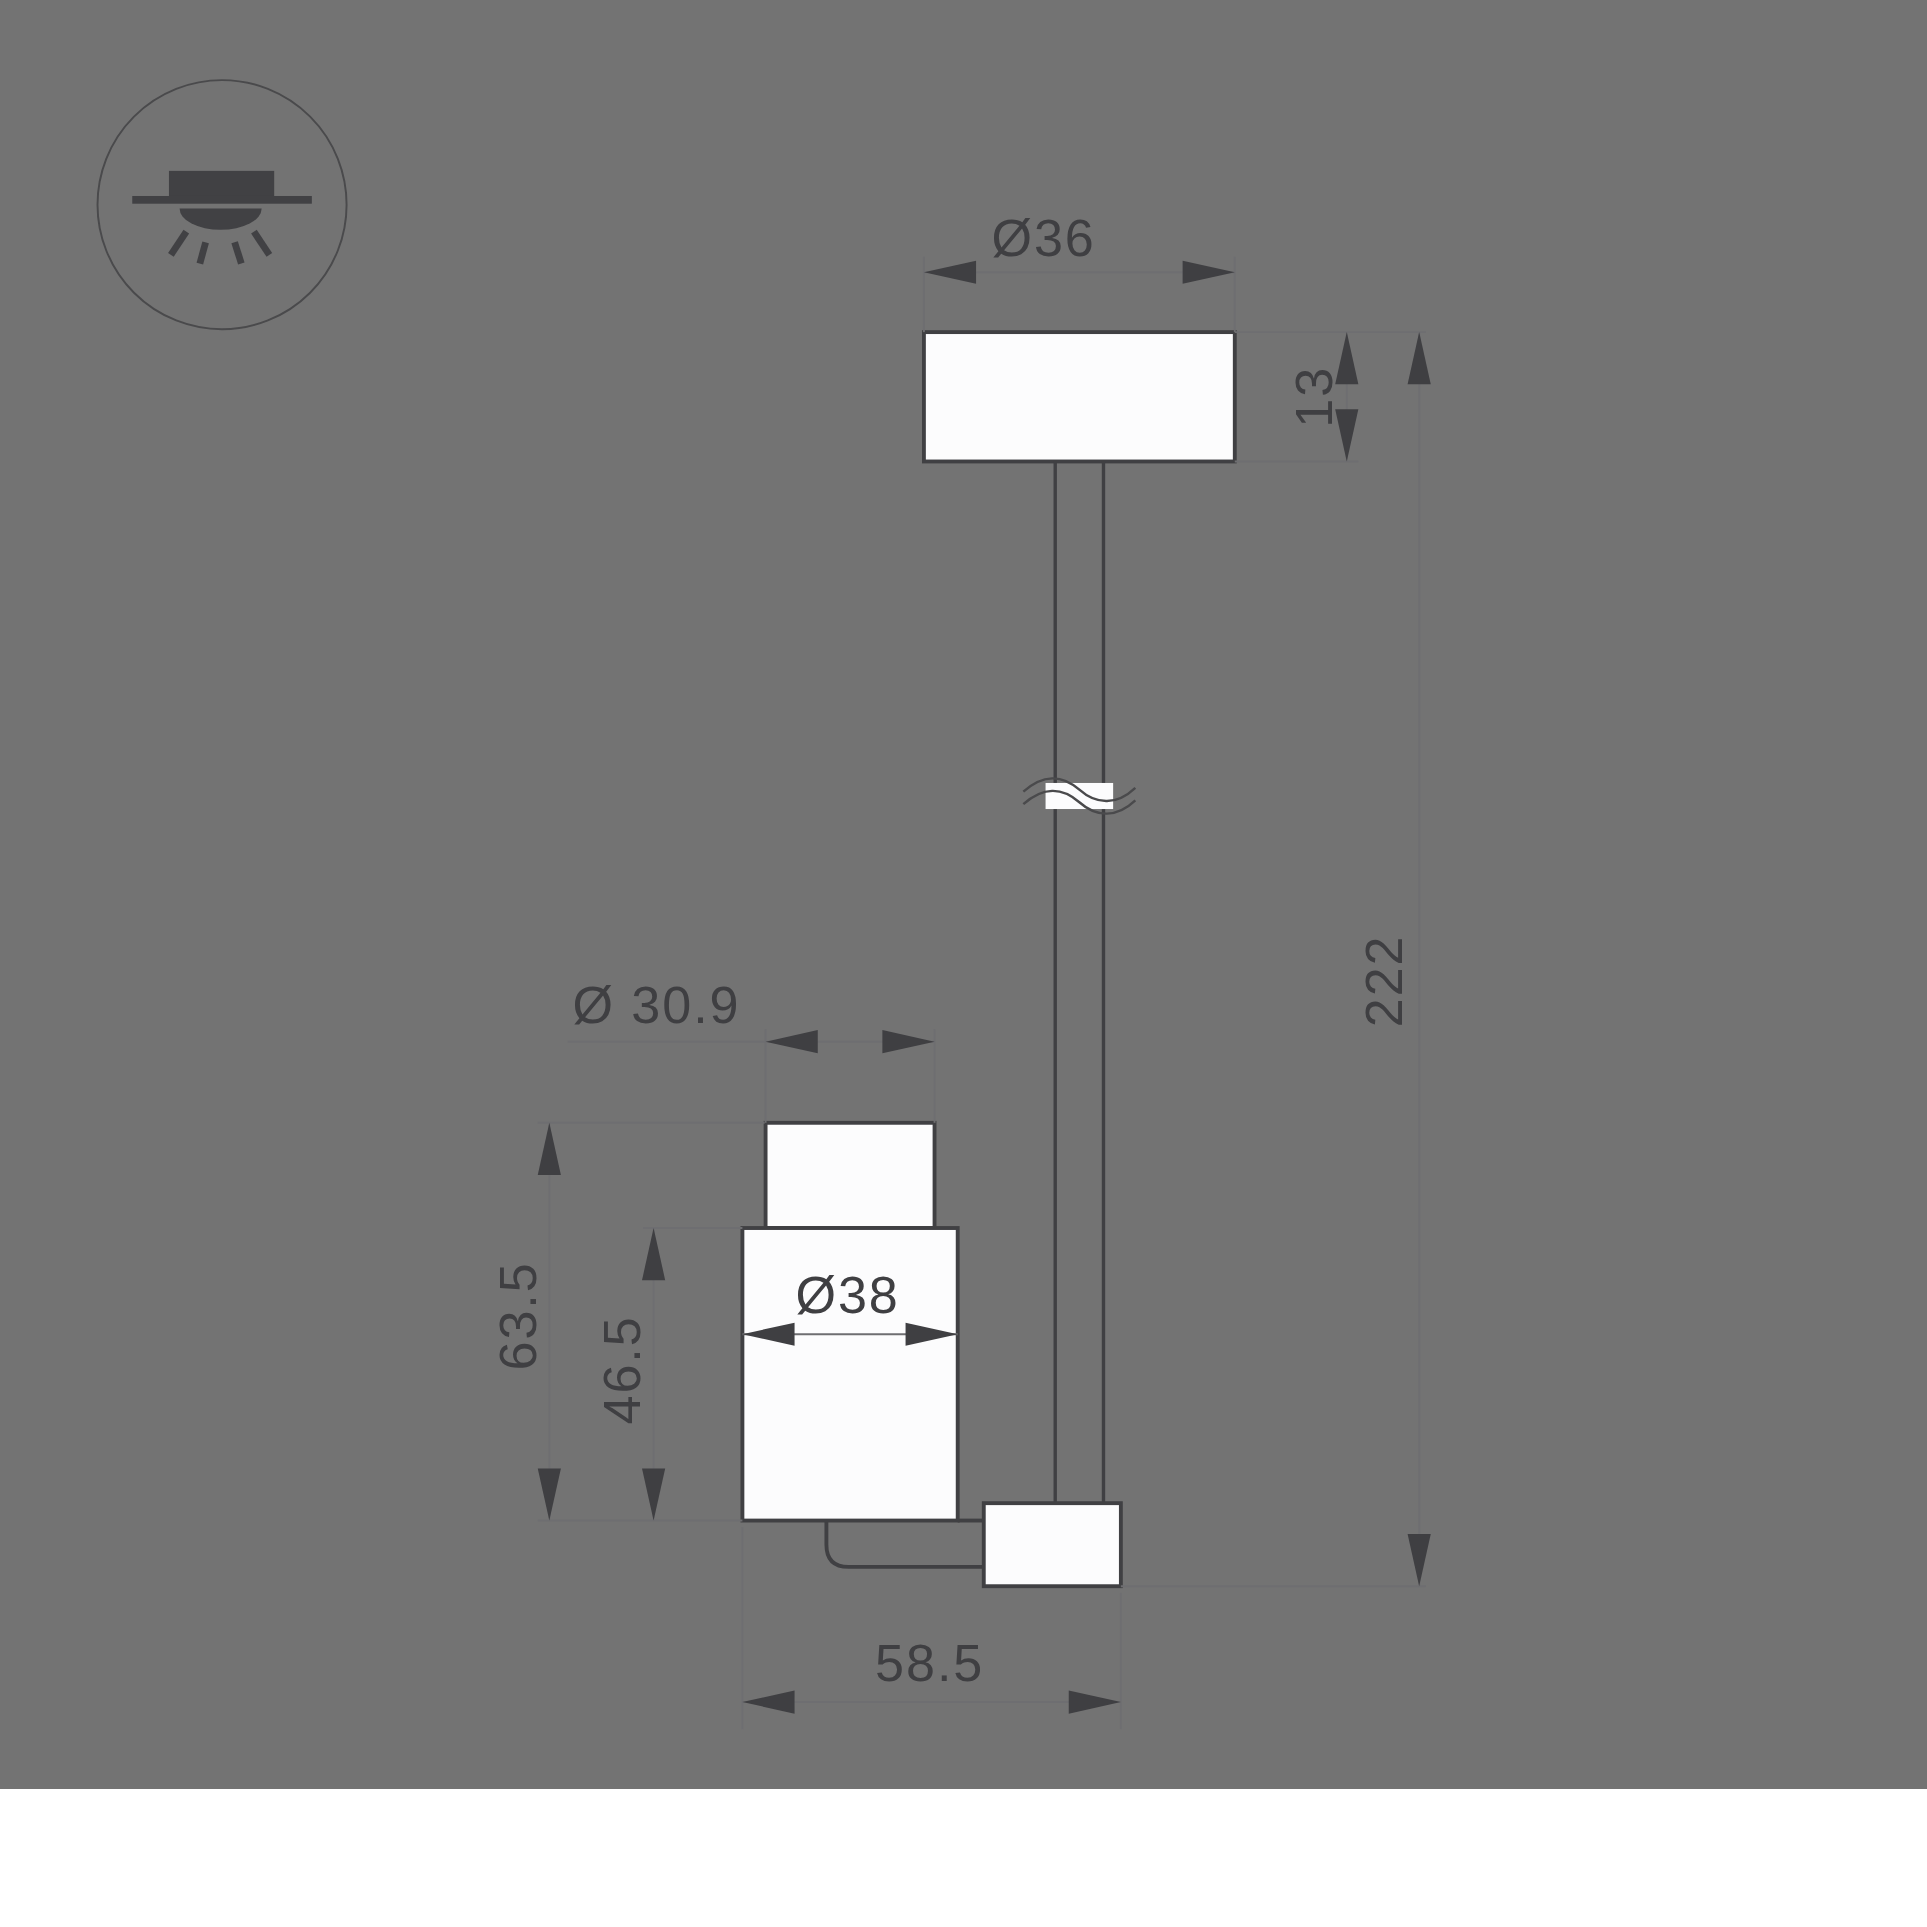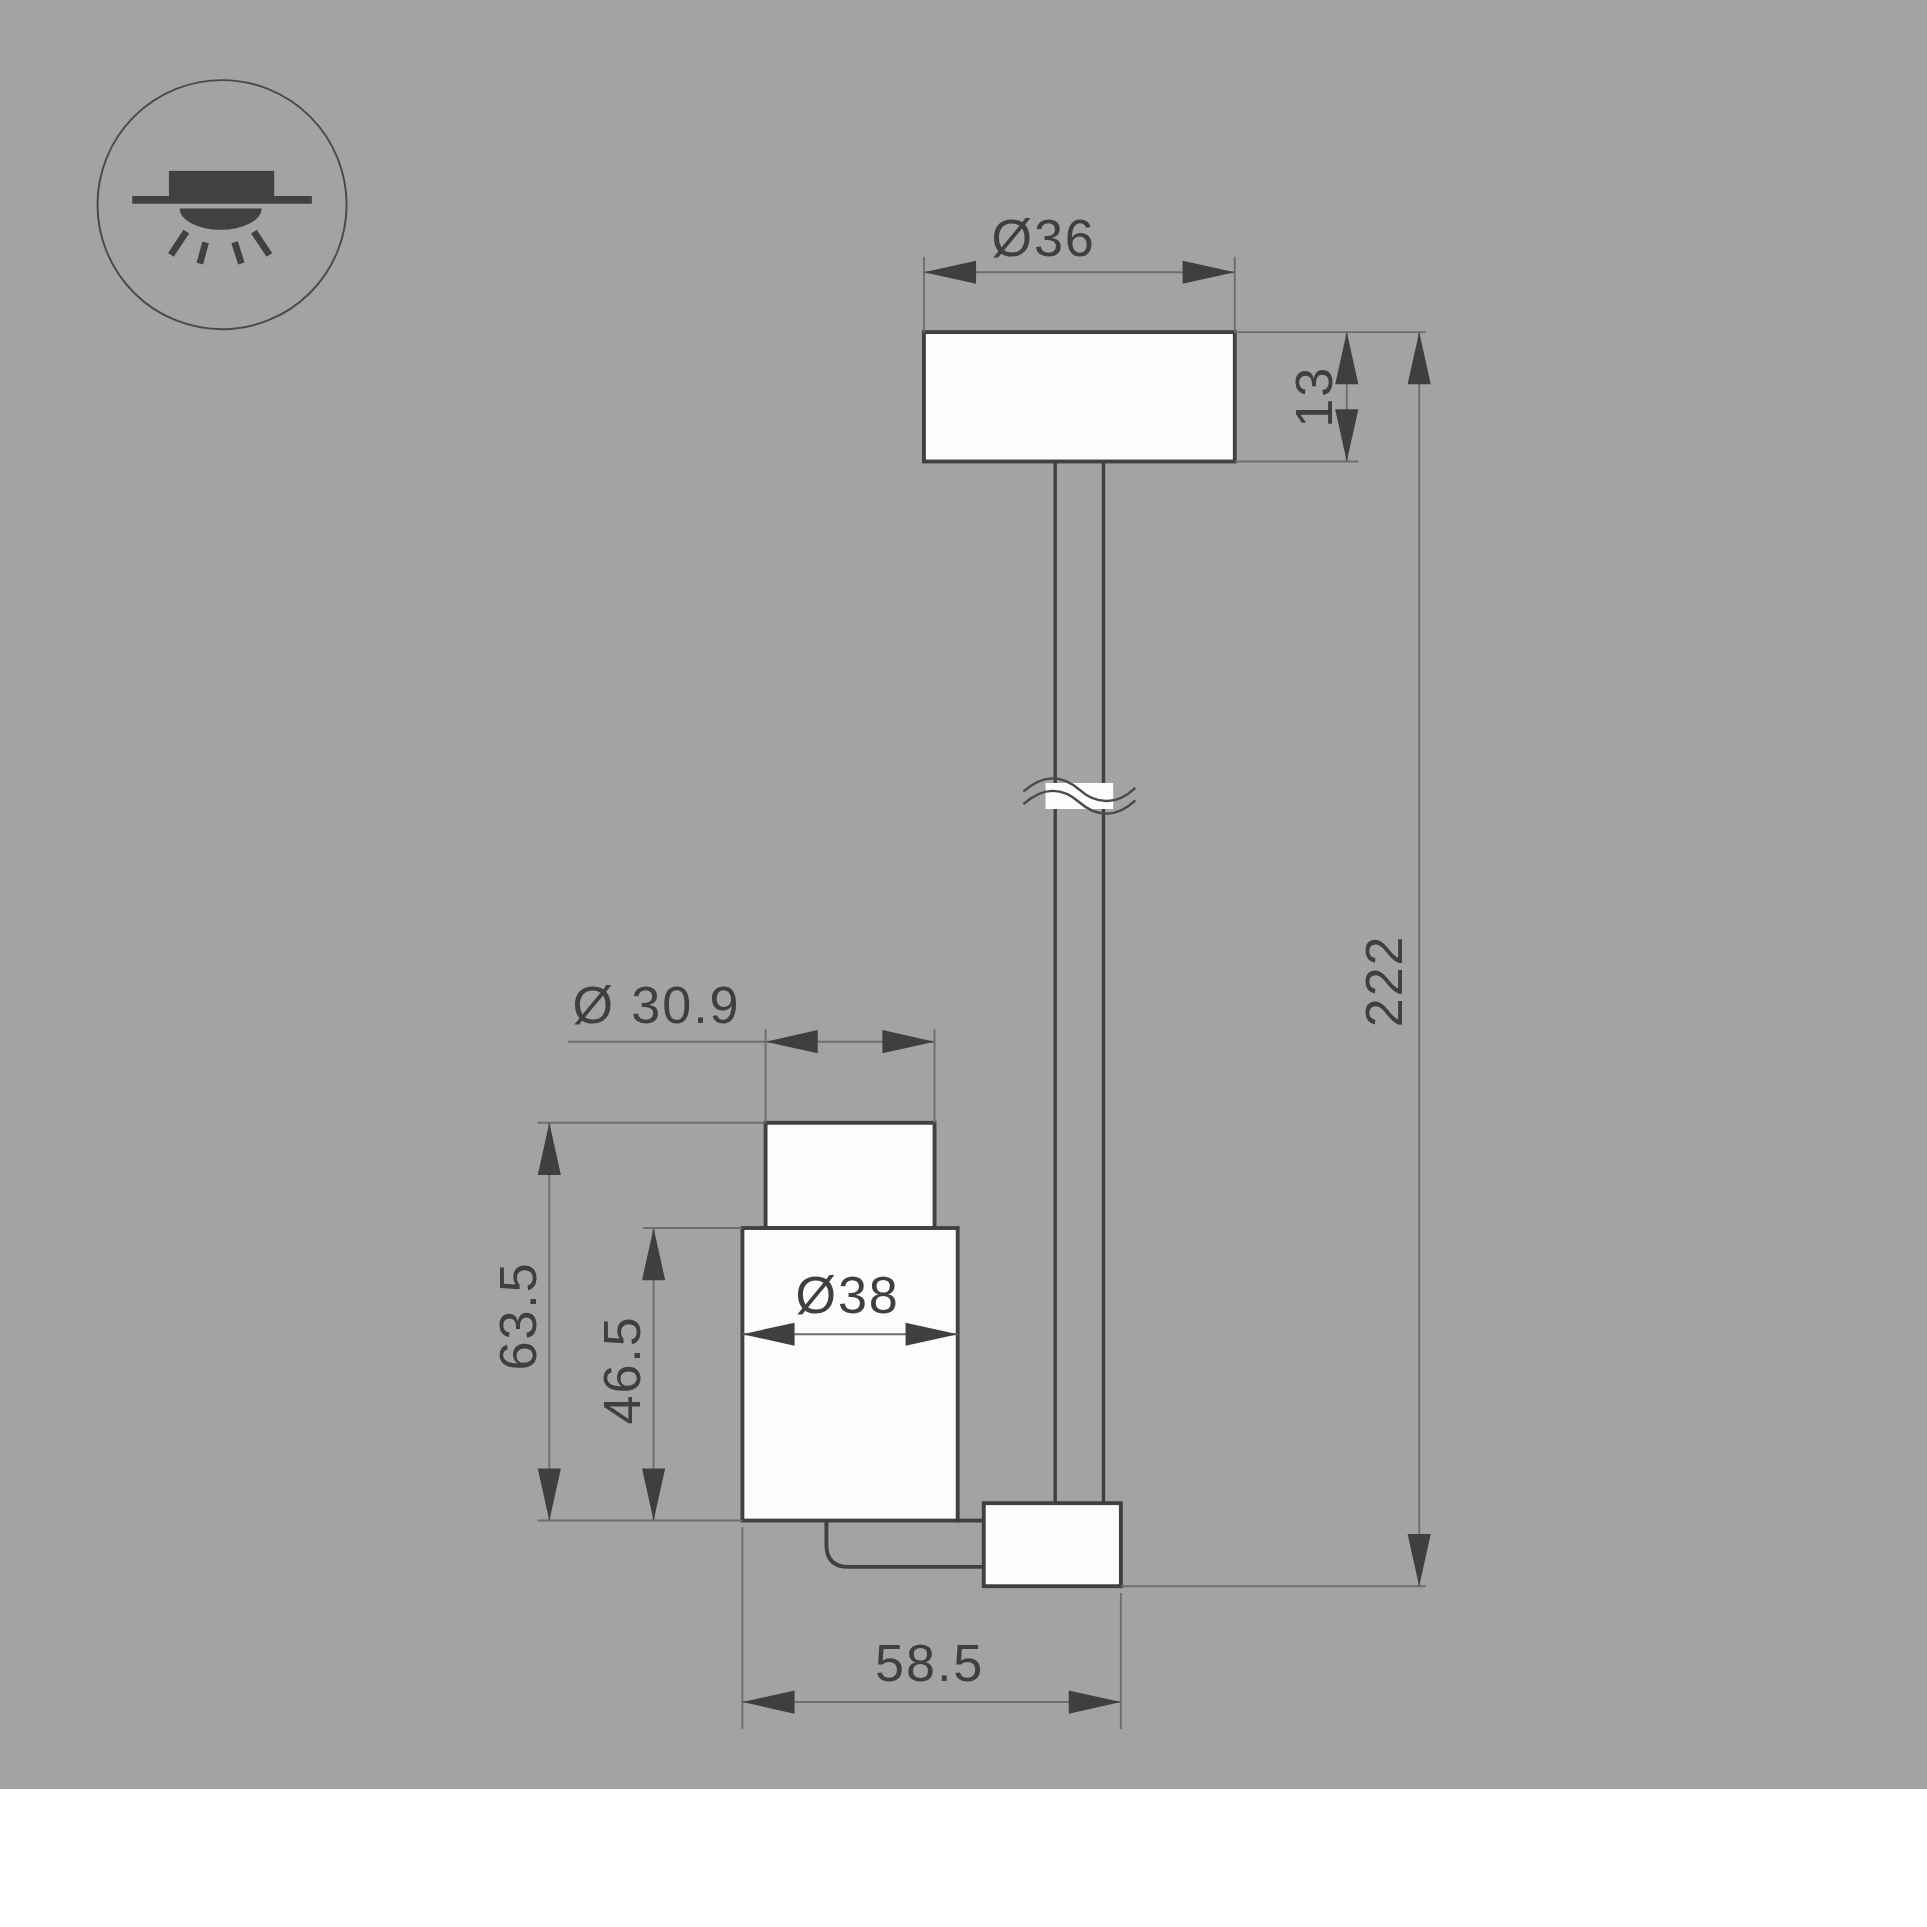--- a/index.html
+++ b/index.html
@@ -4,21 +4,21 @@
 <style>
   html, body {
     margin: 0;
     padding: 0;
     background: #ffffff;
   }
   .canvas {
     position: relative;
     width: 1927px;
     height: 1789px;
-    background: #a3a3a3;
+    background: #737373;
     font-family: "Liberation Sans", "DejaVu Sans", sans-serif;
   }
   svg { display: block; }
   .outline {
     fill: #fcfcfd;
     stroke: #404043;
     stroke-width: 4;
   }
   .outline-line {
     fill: none;

